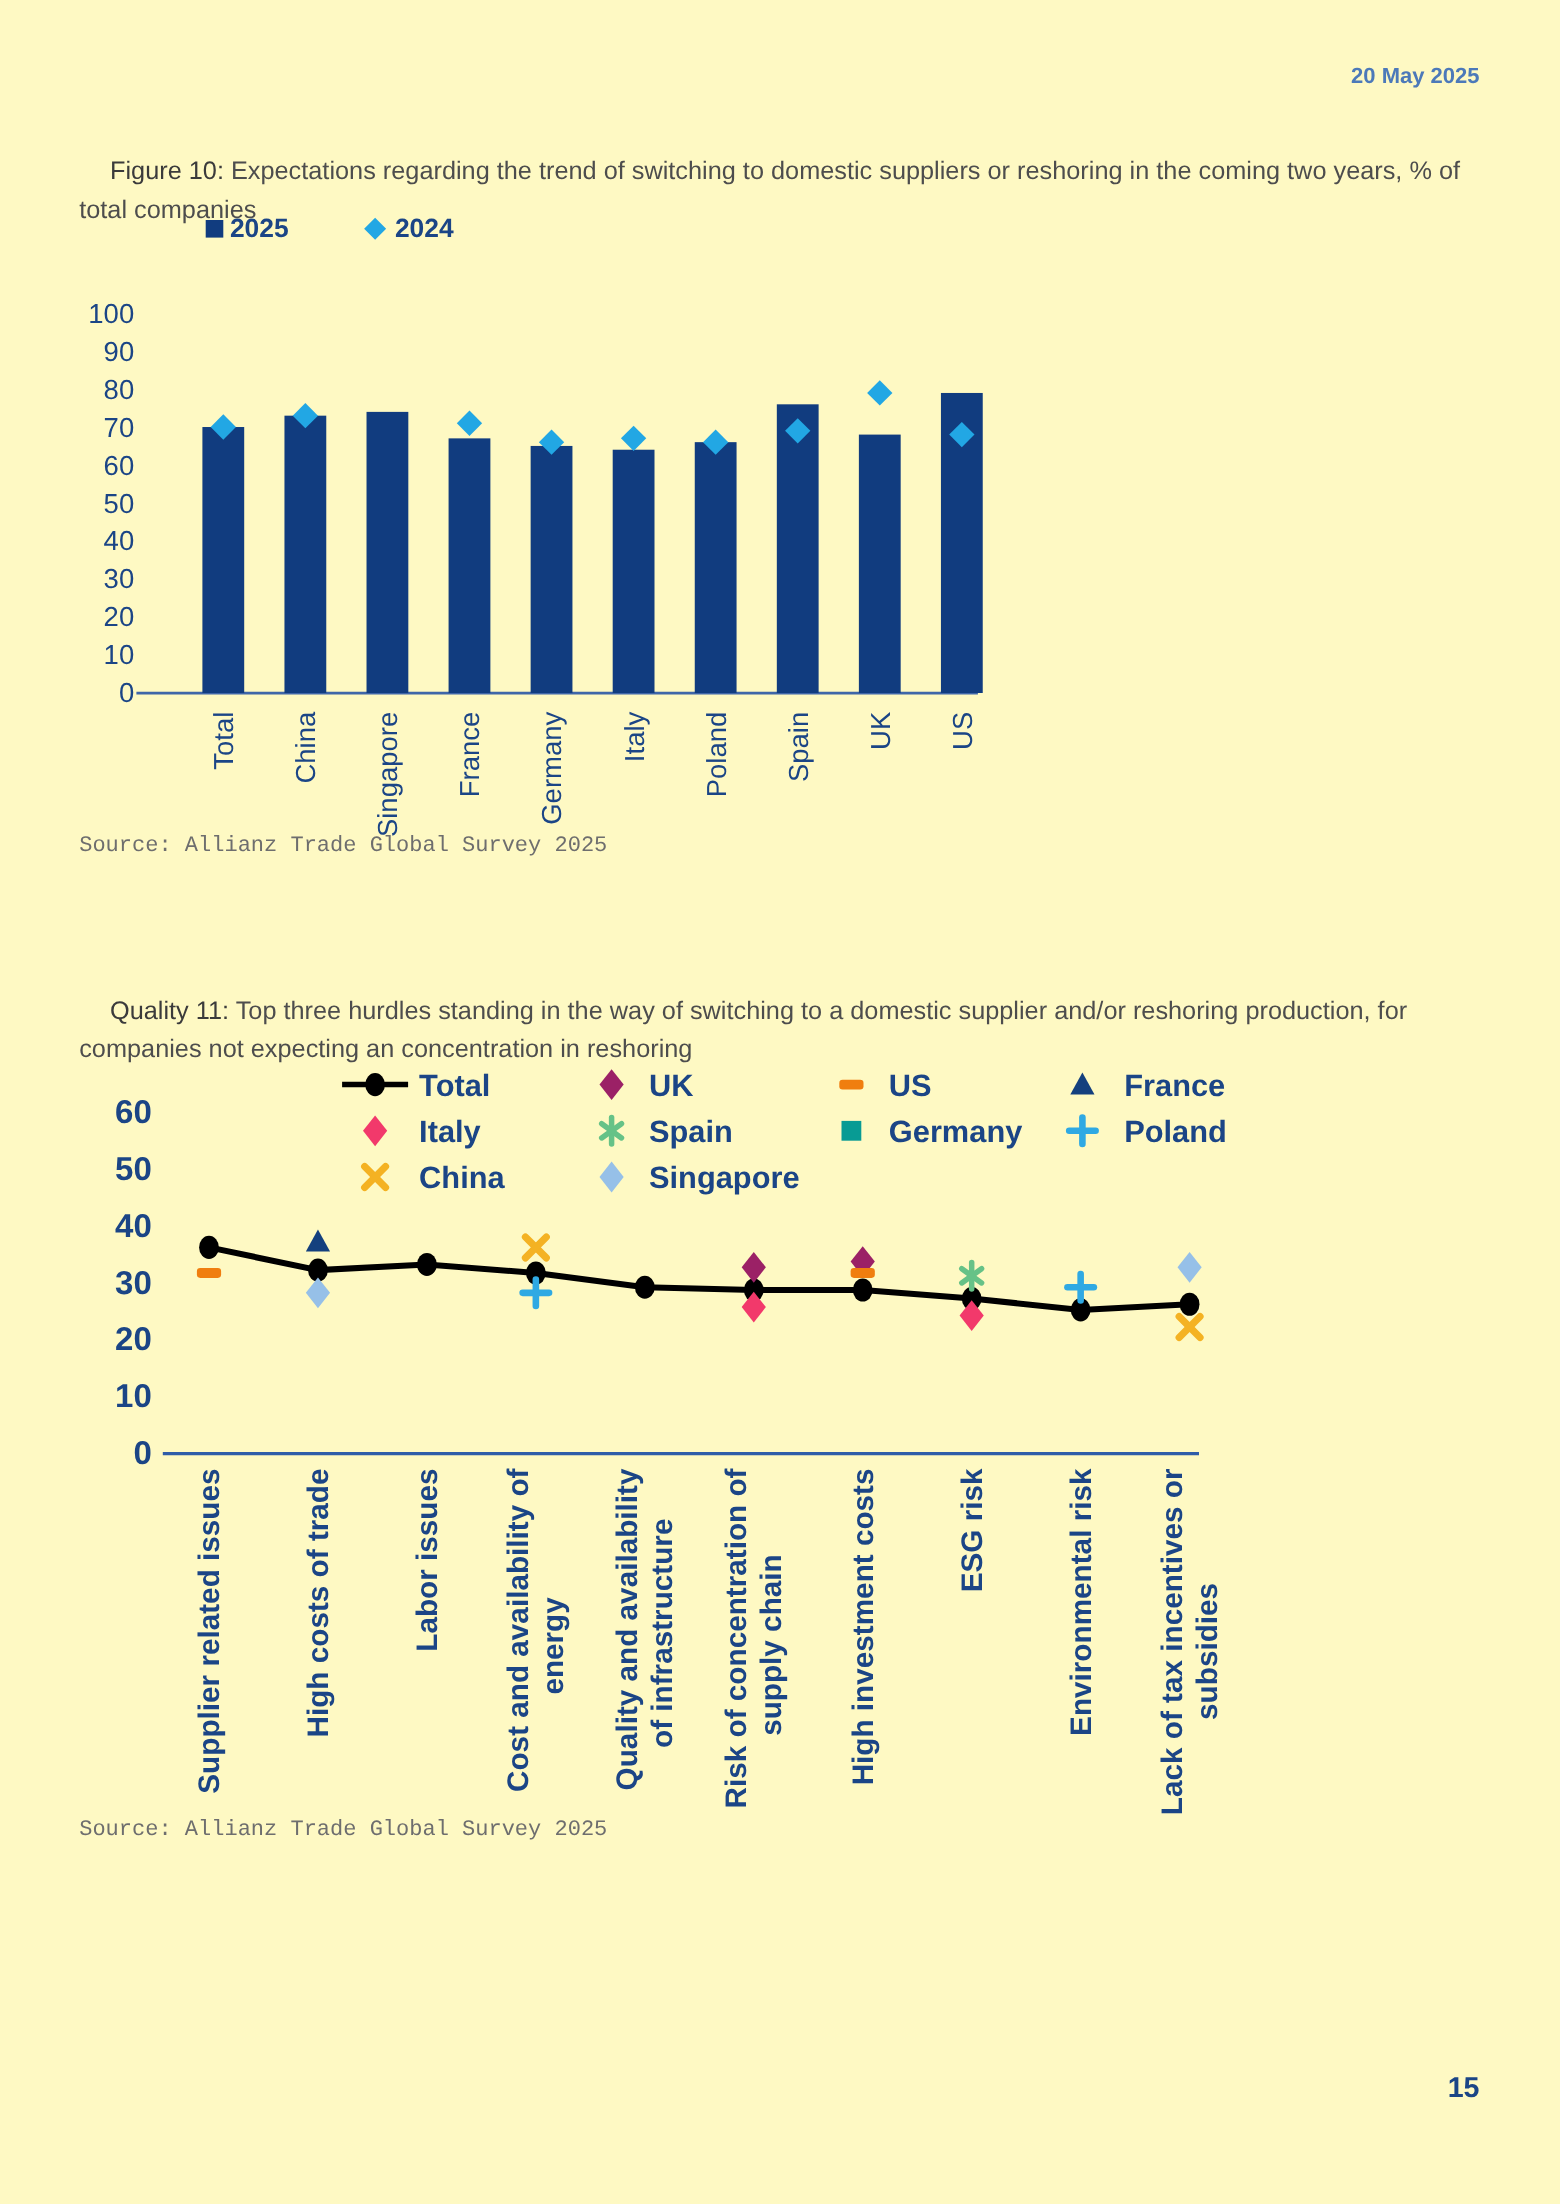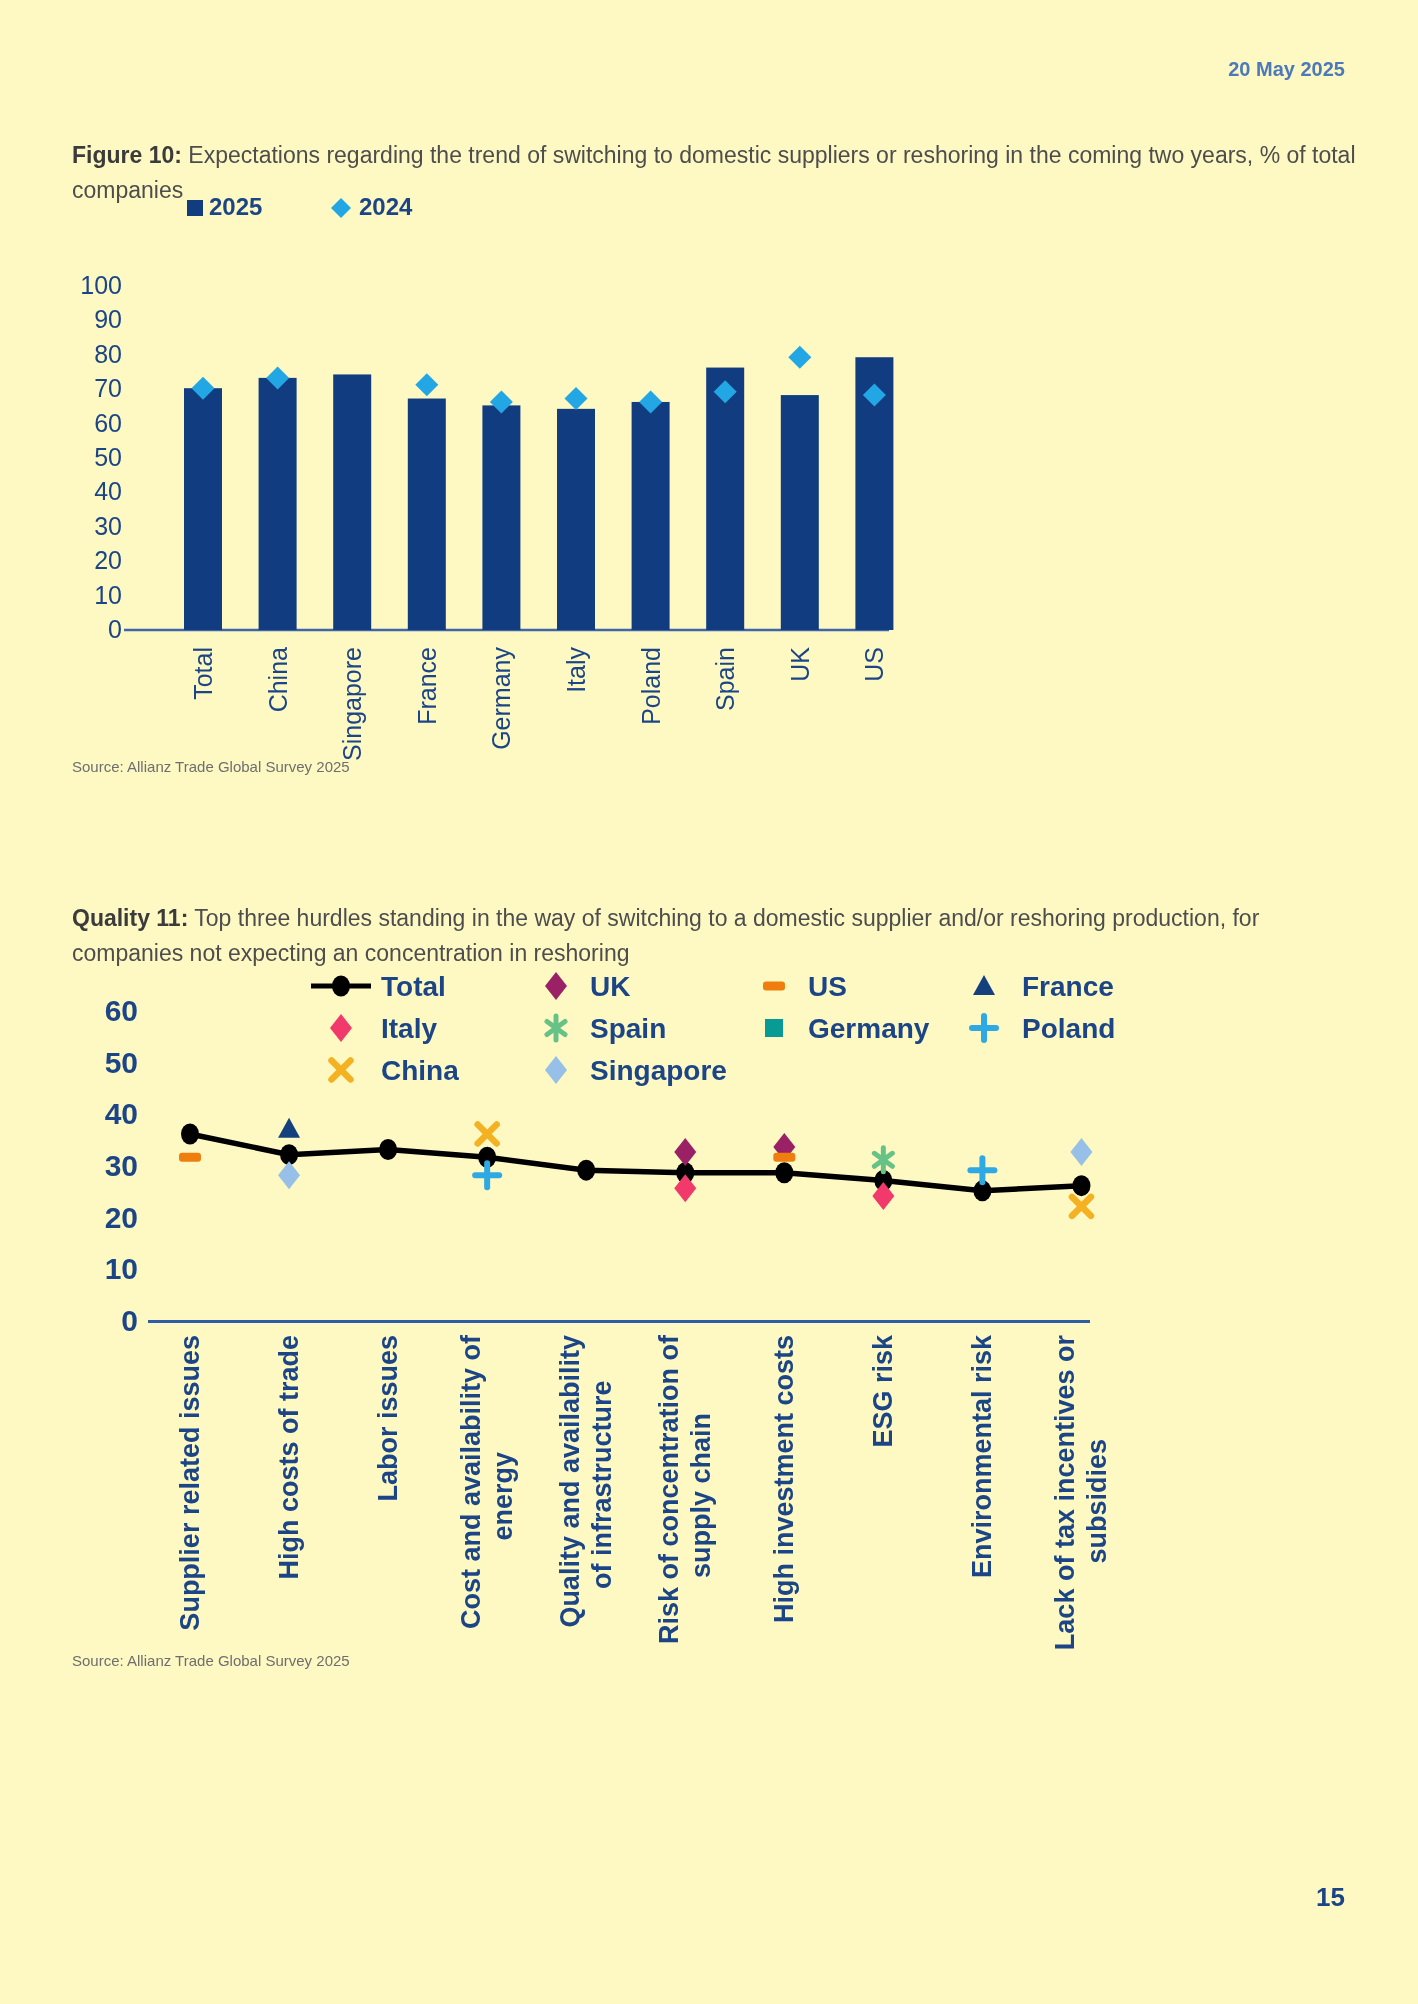--- a/index.html
+++ b/index.html
@@ -2,27 +2,27 @@
 <html style="--c-navy: #1B4586; --c-bar_navy: #113C7F; --c-light_blue: #22A7E4; --c-axis_fig10: #3F66A8; --c-axis_fig11: #2F5DA8; --c-caption_text: #4D4D4D; --c-caption_label: #3B3B3B; --c-source_text: #6E6E6E; --c-date_text: #4C79B9; --c-page_number: #1B4586;"><head>
 <meta charset="utf-8">
 <style>
   html,body{margin:0;padding:0;background:#ffffff;}
   .page{position:relative;width:1418px;height:2004px;background:#fef9c3;overflow:hidden;
         font-family:"Liberation Sans",sans-serif;}
   .date{position:absolute;top:58px;right:73px;font-size:20px;font-weight:600;
         color:var(--c-date_text,#4C79B9);}
   .caption{position:absolute;left:72px;width:1290px;font-size:23px;line-height:35px;
         color:var(--c-caption_text,#4D4D4D);}
-  .caption .cap-bold{font-weight:700;color:var(--c-caption_label,#3B3B3B);}
+  .caption .cap-bold{font-weight:400;color:var(--c-caption_label,#3B3B3B);margin-left:28px;}
   .cap10{top:138px;}
   .cap11{top:901px;}
   .chart{position:absolute;}
   #fig10{left:44px;top:185px;width:900px;height:615px;}
   #fig11{left:60px;top:955px;width:1120px;height:700px;}
-  .source{position:absolute;left:72px;font-size:15px;color:var(--c-source_text,#6E6E6E);}
+  .source{position:absolute;left:72px;font-size:20px;color:var(--c-source_text,#6E6E6E);font-family:Liberation Mono, monospace;}
   .src10{top:758px;}
   .src11{top:1652px;}
   .pagenum{position:absolute;right:73px;top:1882px;font-size:26px;font-weight:700;
         color:var(--c-page_number,#1B4586);}
   svg text{font-family:"Liberation Sans",sans-serif;}
 </style>
 </head>
 <body>
 
 <div class="page">

